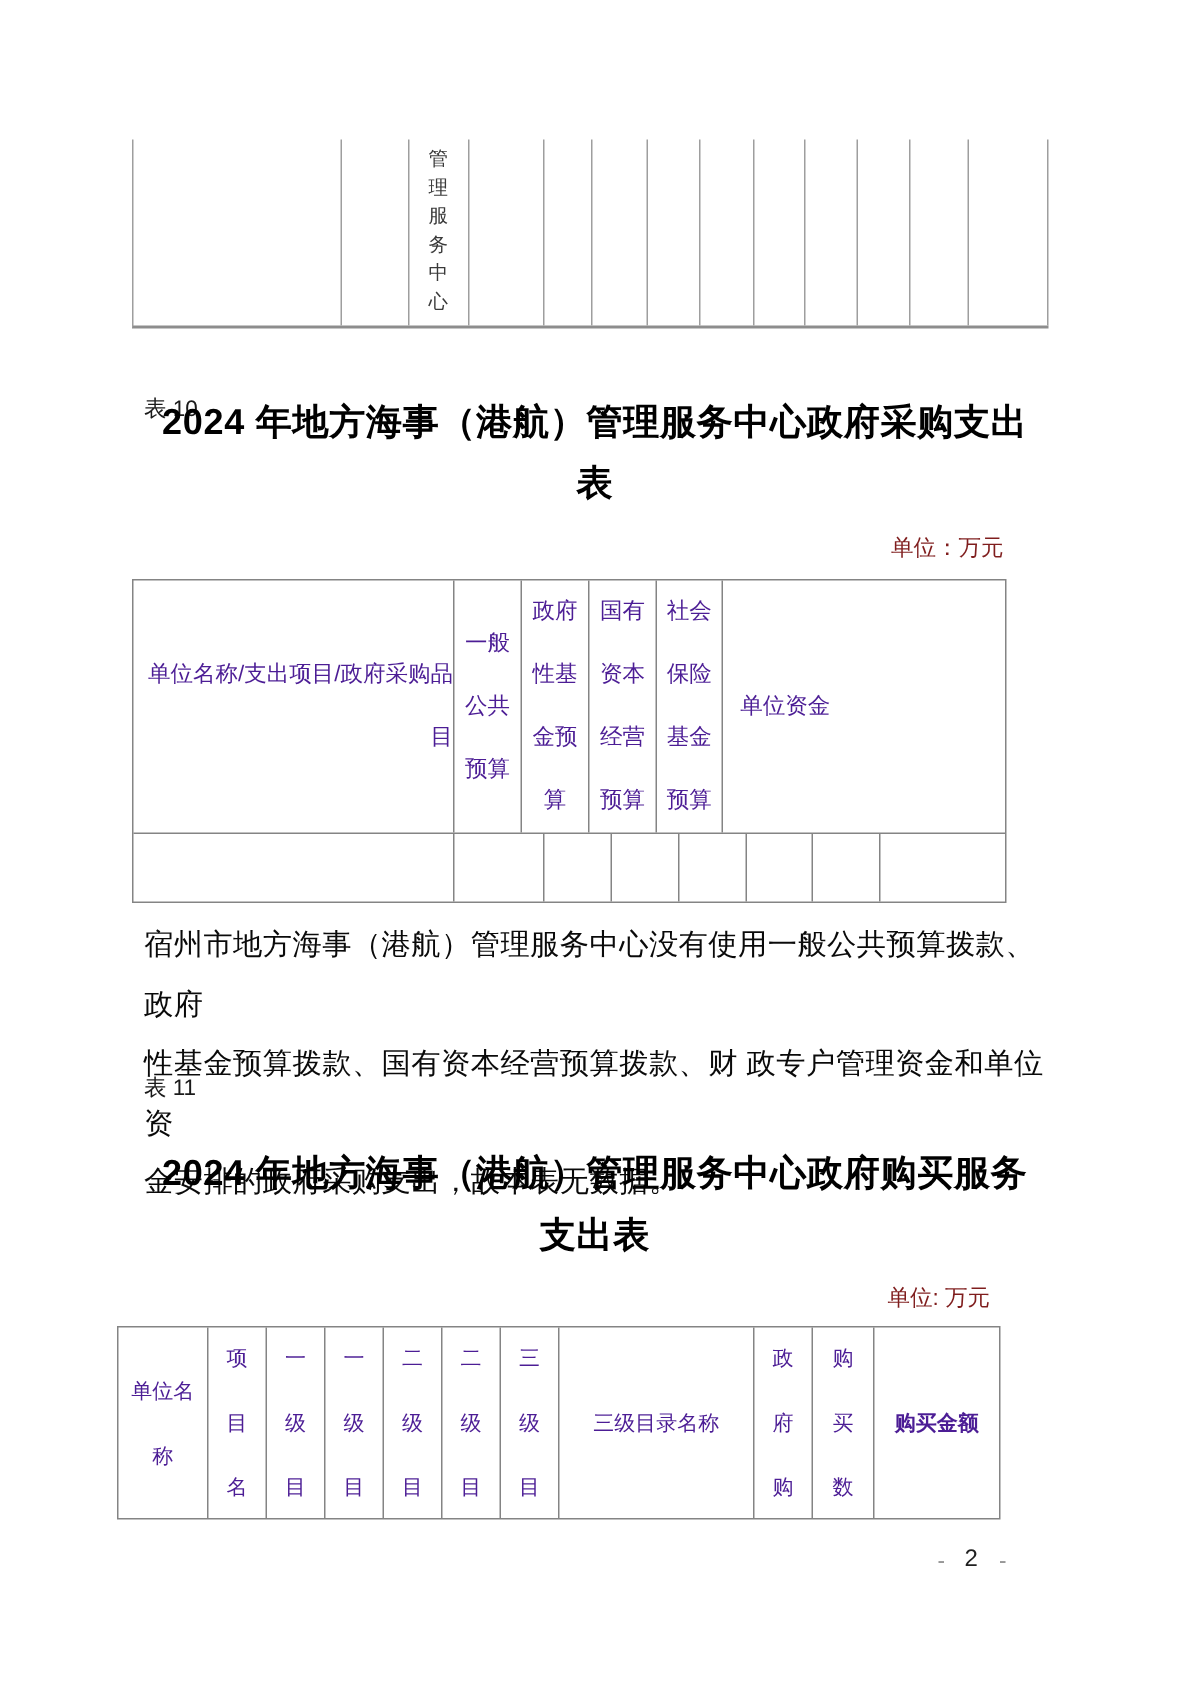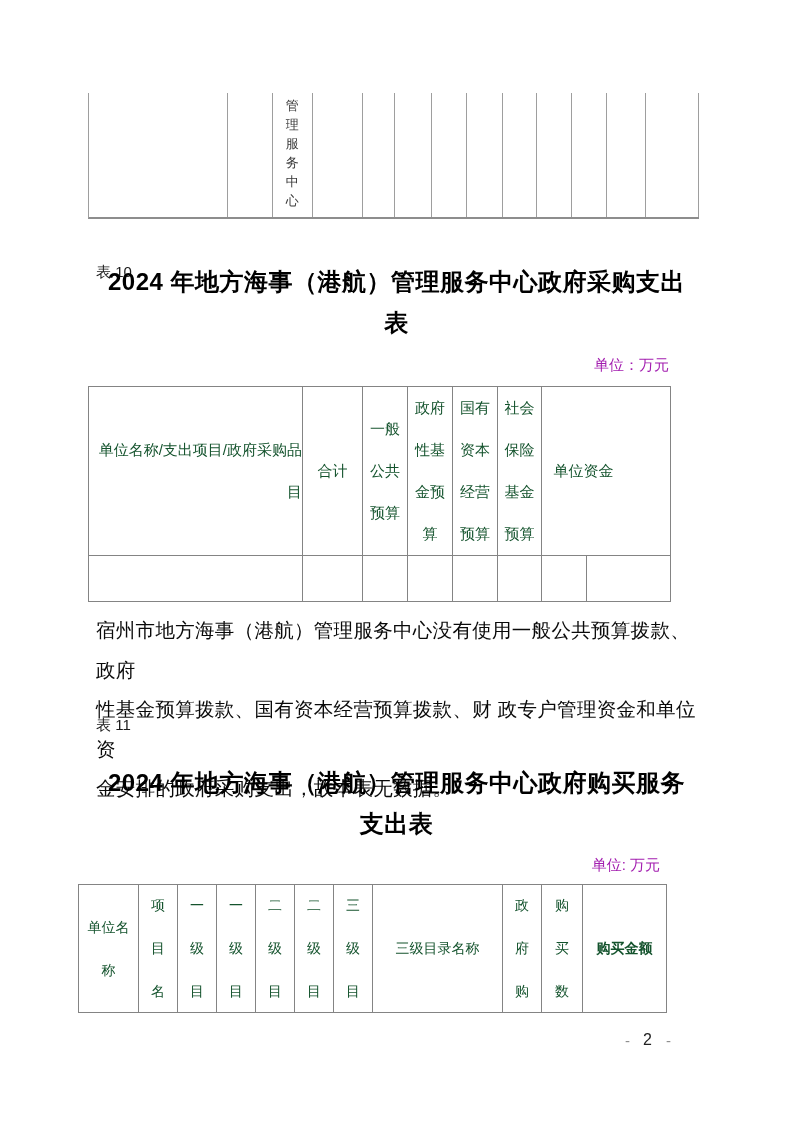--- a/index.html
+++ b/index.html
@@ -5,26 +5,26 @@
   html,body{margin:0;padding:0;background:#fff;}
   .page{position:relative;width:793px;height:1122px;background:#ffffff;overflow:hidden;
         font-family:"Liberation Sans", sans-serif;color:#1a1a1a;}
   .abs{position:absolute;}
   
   .top-table{left:88px;top:93px;width:611px;height:126px;display:flex;
              border-left:1px solid #9e9e9e;border-bottom:2px solid #8d8d8d;box-sizing:border-box;}
   .top-table .cell{border-right:1px solid #9e9e9e;}
   
   .cell{box-sizing:border-box;height:100%;display:flex;align-items:center;justify-content:center;
-        white-space:pre-line;text-align:center;color:#14532d;}
+        white-space:pre-line;text-align:center;color:#4c1d95;}
   
   .tbl-caption{font-size:15px;color:#1a1a1a;}
   .doc-title{left:0;width:793px;text-align:center;font-size:24px;font-weight:700;color:#000;
              line-height:41px;white-space:pre-line;letter-spacing:0.5px;}
-  .unit-note{font-size:15px;text-align:right;color:#a21caf;}
+  .unit-note{font-size:15px;text-align:right;color:#7f1d1d;}
   
   .tbl10{left:88px;top:386px;width:581px;border:1px solid #848484;box-sizing:content-box;}
   .tbl10-head{display:flex;height:168px;border-bottom:1px solid #848484;}
   .tbl10-head .cell{font-size:15px;line-height:42px;border-right:1px solid #848484;}
   .tbl10-head .cell:last-child,.tbl10-empty .cell:last-child{border-right:none;}
   .tbl10-empty{display:flex;height:45px;}
   .tbl10-empty .cell{border-right:1px solid #848484;}
   
   .paragraph{left:96px;top:611px;width:604px;font-size:19.5px;line-height:39.5px;
              white-space:pre-line;color:#0a0a0a;letter-spacing:0.3px;}
@@ -70,21 +70,20 @@
   <div class="abs tbl-caption" style="left:96px;top:231px;margin-top:32px;">表 10</div>
 
   <div class="abs doc-title" style="top:261px;">2024 年地方海事（港航）管理服务中心政府采购支出
 表</div>
 
   <div class="abs unit-note" style="left:88px;top:356px;width:581px;">单位：万元</div>
 
   <div class="abs tbl10">
     <div class="tbl10-head">
         <div class="cell" style="width: 214px; justify-content: flex-start; text-align: right; padding-left: 7px;">单位名称/支出项目/政府采购品目</div>
-        <div class="cell" style="width: 60px;">合计</div>
         <div class="cell" style="width: 45px; text-align: center;">一般
 公共
 预算</div>
         <div class="cell" style="width: 45px;">政府
 性基
 金预
 算</div>
         <div class="cell" style="width: 45px;">国有
 资本
 经营

